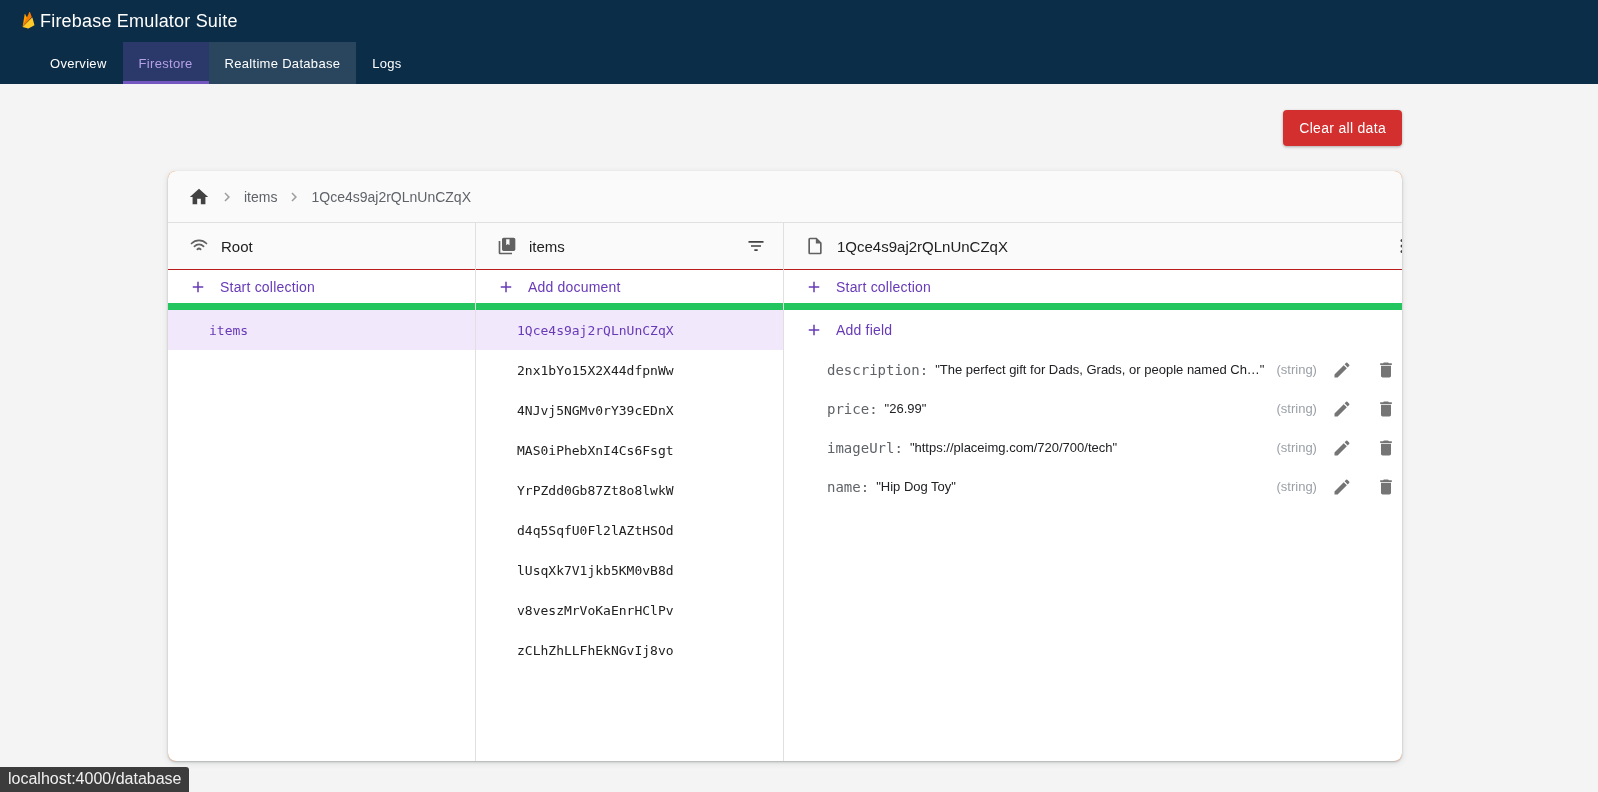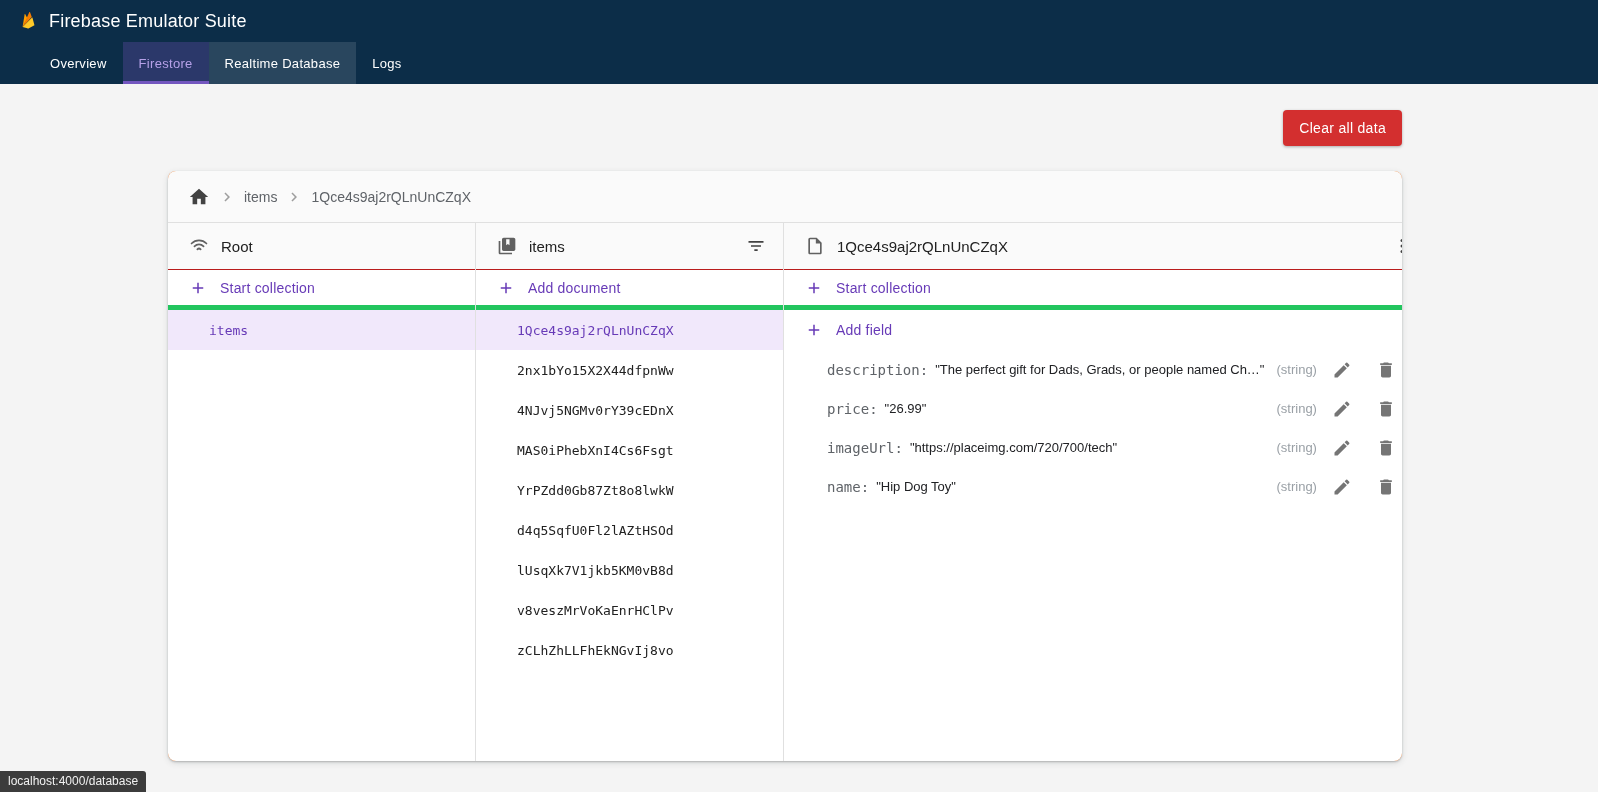--- a/index.html
+++ b/index.html
@@ -6,21 +6,21 @@
   html, body { width: 1598px; height: 792px; }
   body {
     font-family: "Liberation Sans", sans-serif;
     background: #f4f4f4;
     overflow: hidden;
     position: relative;
   }
 
   
   .app-header { background: #0c2d48; }
-  .header-brand { display: flex; align-items: center; gap: 9px; height: 42px; padding: 0 18px; }
+  .header-brand { display: flex; align-items: center; height: 42px; padding: 0 18px; }
   .brand-title { color: #ffffff; font-size: 18px; font-weight: 500; letter-spacing: .2px; }
   .tab-bar { display: flex; height: 42px; padding-left: 34px; }
   .tab {
     position: relative; display: flex; align-items: center;
     padding: 0 16px; background: transparent; border: none;
     color: #ffffff; font-size: 13px; font-weight: 500; letter-spacing: .3px;
     font-family: inherit; cursor: pointer;
   }
   .tab--active { color: #b6a1e8; background: rgba(126, 87, 194, .28); }
   .tab--active::after {
@@ -63,21 +63,21 @@
   }
   .col-title { font-size: 15px; color: #212121; white-space: nowrap; }
   .col-spacer { flex: 1; }
   .icon-btn {
     width: 38px; height: 38px; display: flex; align-items: center; justify-content: center;
     background: none; border: none; cursor: pointer; border-radius: 50%; flex: 0 0 auto;
   }
 
   .action-row {
     display: flex; align-items: center; gap: 13px; flex: 0 0 40px;
-    padding: 0 21px; background: none; border: none; border-bottom: 5px solid #22c55e;
+    padding: 0 21px; background: none; border: none; border-bottom: 7px solid #22c55e;
     color: #673ab7; font-family: inherit; font-size: 14px; font-weight: 500;
     letter-spacing: .2px; cursor: pointer; text-align: left;
   }
   .action-row--borderless { border-bottom: none; }
 
   .list-row {
     flex: 0 0 40px; display: flex; align-items: center; padding: 0 16px 0 41px;
     font-family: "DejaVu Sans Mono", "Liberation Mono", monospace;
     font-size: 13px; color: #212121; cursor: pointer; white-space: nowrap;
   }
@@ -92,21 +92,21 @@
   .field-value {
     margin-left: 7px; font-size: 13px; color: #202124;
     white-space: nowrap; overflow: hidden; text-overflow: ellipsis; min-width: 0; flex: 0 1 auto;
   }
   .field-type { margin-left: auto; padding-left: 12px; font-size: 13px; color: #9aa0a6; white-space: nowrap; }
   .field-actions { display: flex; gap: 6px; margin-left: 6px; flex: 0 0 auto; }
 
   
   .statusbar {
     position: fixed; left: 0; bottom: 0; background: #3c3c3c; color: #f1f1f1;
-    font-size: 12px; padding: 3px 8px 4px; border-top-right-radius: 3px;
+    font-size: 16px; padding: 3px 8px 4px; border-top-right-radius: 3px;
   }
 </style>
 </head>
 <body>
 
 <header class="app-header">
   <div class="header-brand">
     <svg width="22" height="22" viewBox="0 0 24 24">
       <path fill="#FFA000" d="M5 18.5 7.2 4.8c.06-.36.54-.45.72-.13l2.3 4.3z"></path>
       <path fill="#F57C00" d="M5 18.5 12.4 2.3c.15-.33.62-.31.74.03l1.9 5.36z"></path>

